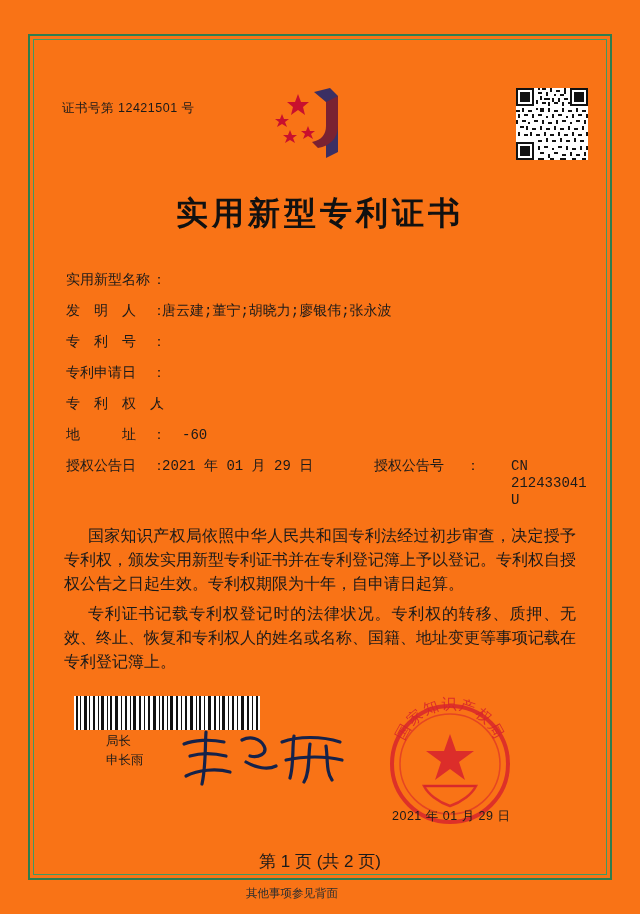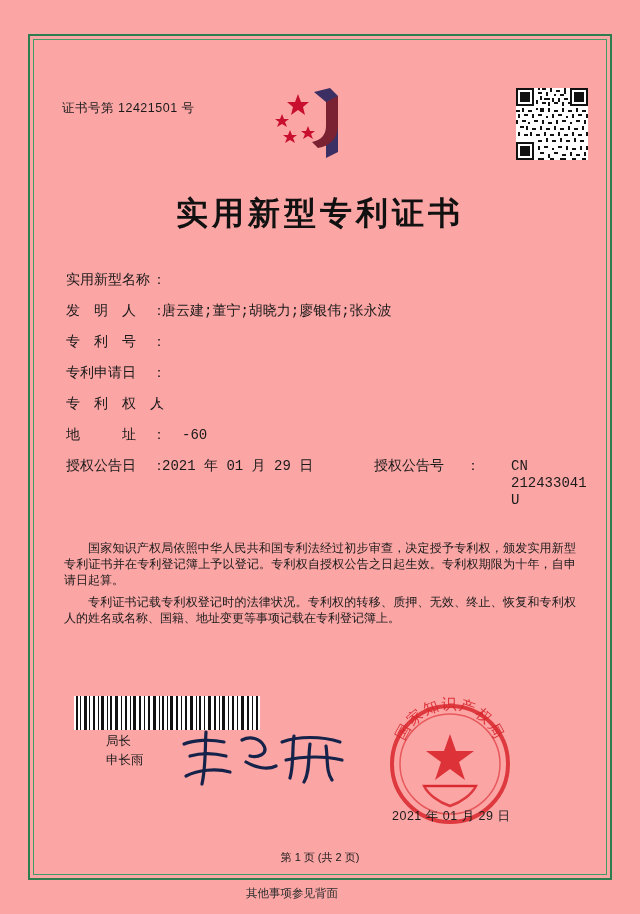--- a/index.html
+++ b/index.html
@@ -14,21 +14,21 @@
     color: #1a1a1a;
     position: relative;
     overflow: hidden;
   }
 
   .page {
     position: absolute;
     left: 0; top: 0;
     width: 640px;
     height: 914px;
-    background: #fca5a5;
+    background: #f97316;
   }
 
   
   .border-outer {
     position: absolute;
     left: 28px; top: 34px;
     width: 584px;
     height: 846px;
     border: 2px solid #2e7d4f;
     box-sizing: border-box;
@@ -139,24 +139,24 @@
     white-space: nowrap;
   }
   .sub-value {
     flex: 1 1 auto;
     margin-left: 35px;
   }
 
   .paragraphs {
     position: absolute;
     left: 64px;
-    top: 540px;
+    top: 524px;
     width: 512px;
-    font-size: 12px;
-    line-height: 16px;
+    font-size: 16px;
+    line-height: 24px;
     font-family: "Liberation Sans", sans-serif;
     color: #1a1a1a;
     text-align: justify;
   }
   .paragraphs p {
     margin: 0 0 6px 0;
     text-indent: 24px;
   }
 
   .barcode {
@@ -202,21 +202,21 @@
     color: #1a1a1a;
     letter-spacing: 0.5px;
   }
 
   .page-count {
     position: absolute;
     left: 0;
     top: 850px;
     width: 640px;
     text-align: center;
-    font-size: 11px;
+    font-size: 17px;
     font-family: "Liberation Sans", sans-serif;
     color: #1a1a1a;
   }
 
   .footer-note {
     position: absolute;
     left: 0;
     top: 886px;
     width: 584px;
     text-align: center;

